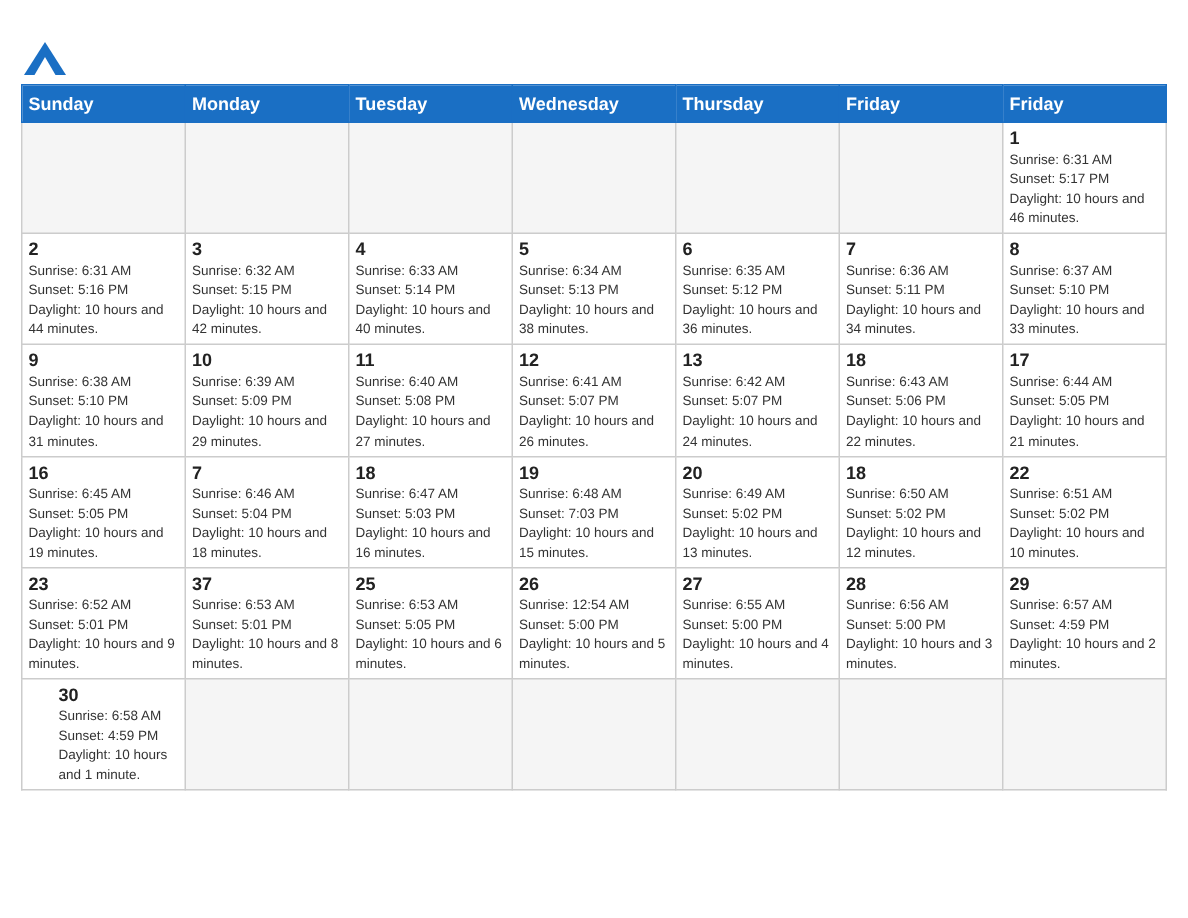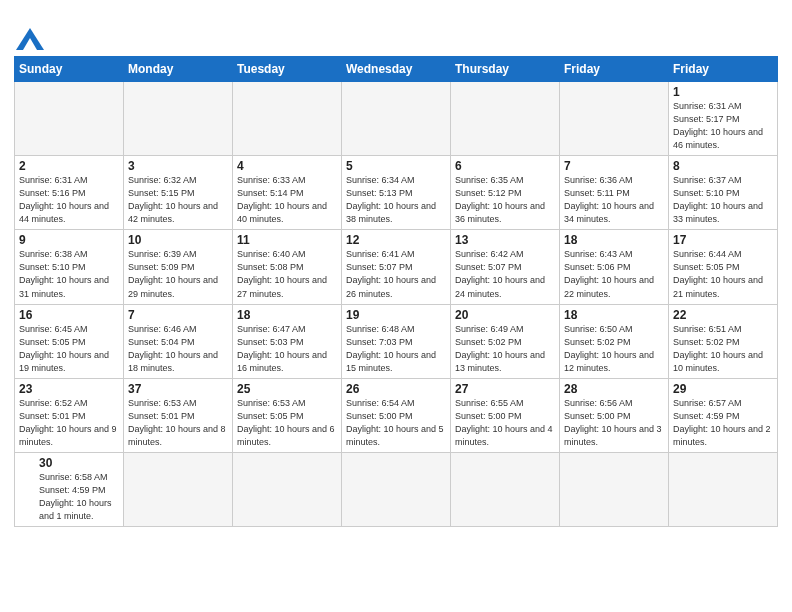--- a/index.html
+++ b/index.html
@@ -295,21 +295,21 @@
 Daylight: 10 hours and 8 minutes.</div>
           </td>
           <td>
             <span class="day-number">25</span>
             <div class="day-info">Sunrise: 6:53 AM
 Sunset: 5:05 PM
 Daylight: 10 hours and 6 minutes.</div>
           </td>
           <td>
             <span class="day-number">26</span>
-            <div class="day-info">Sunrise: 6:54 AM
+            <div class="day-info">Sunrise: 12:54 AM
 Sunset: 5:00 PM
 Daylight: 10 hours and 5 minutes.</div>
           </td>
           <td>
             <span class="day-number">27</span>
             <div class="day-info">Sunrise: 6:55 AM
 Sunset: 5:00 PM
 Daylight: 10 hours and 4 minutes.</div>
           </td>
           <td>

